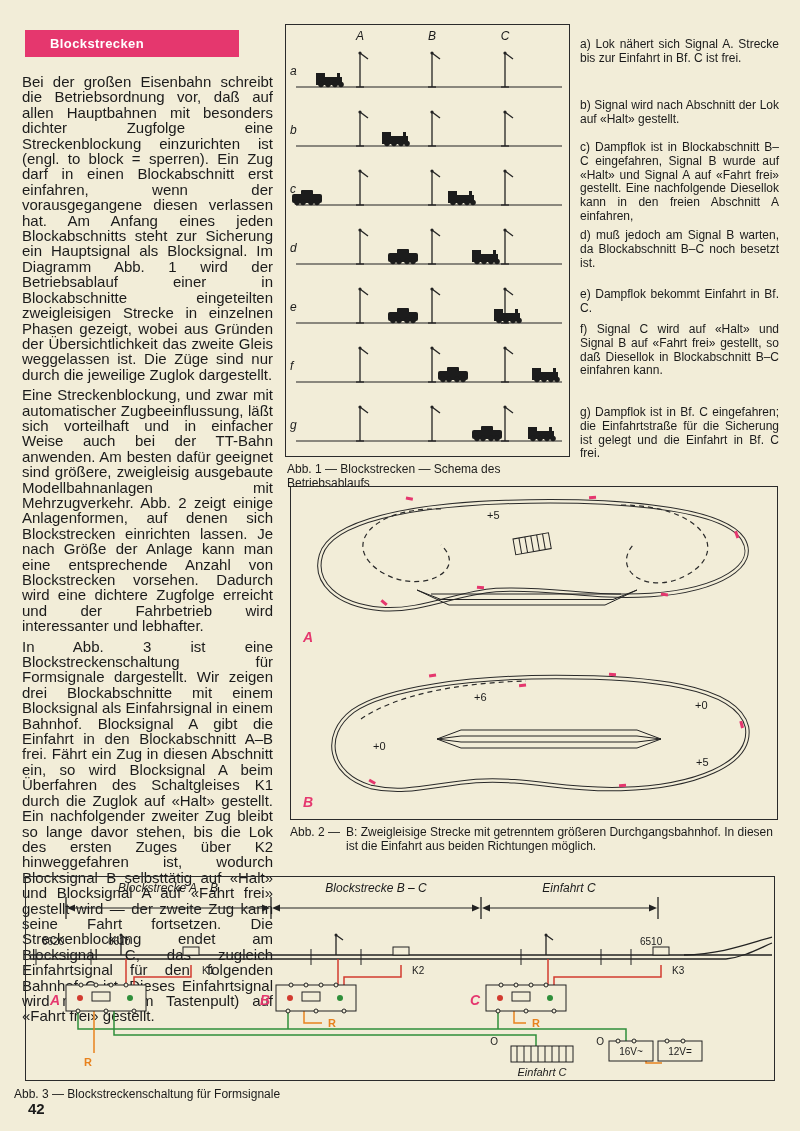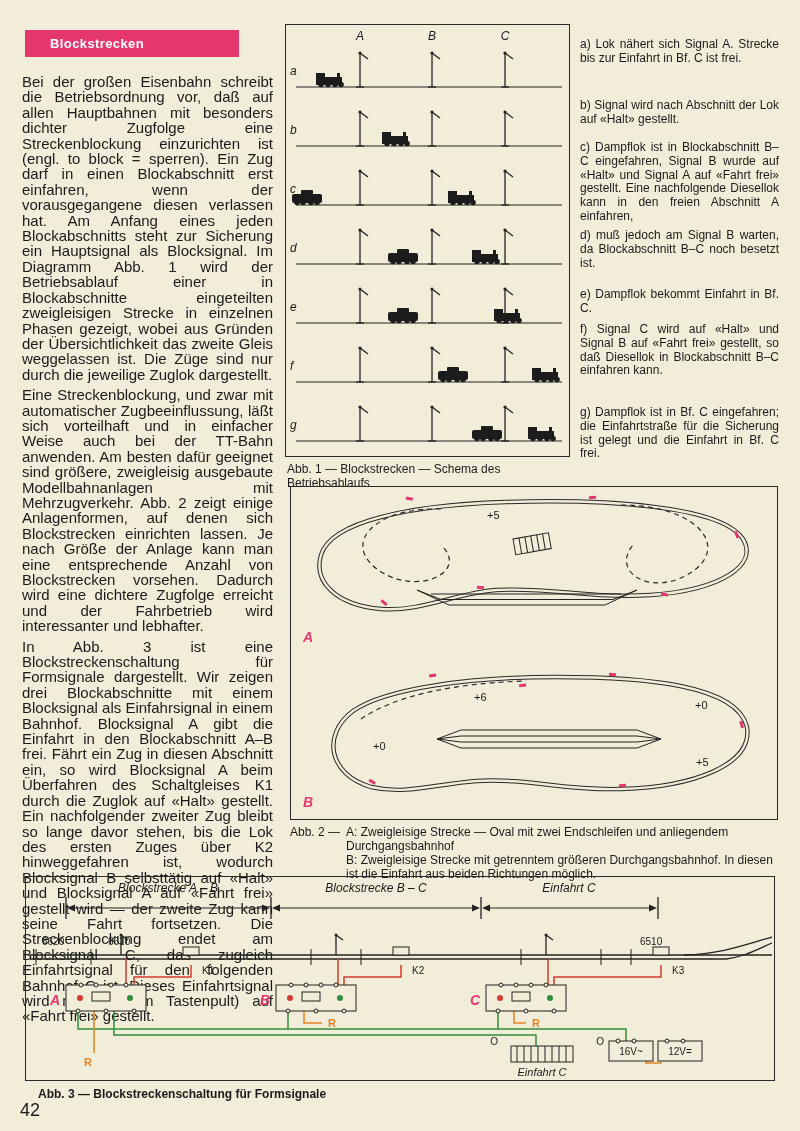--- a/index.html
+++ b/index.html
@@ -25,22 +25,22 @@
   }
   .figbox { position:absolute; border:1px solid #2b2b2b; }
   .fig1 { left:285px; top:24px; width:285px; height:433px; }
   .fig2 { left:290px; top:486px; width:488px; height:334px; }
   .fig3 { left:25px; top:876px; width:750px; height:205px; }
   .cap { position:absolute; font-size:12px; line-height:13.5px; color:#1b1b1b; }
   .fig1-cap { left:287px; top:463px; width:285px; }
   .fig2-cap { left:290px; top:826px; width:490px; }
   .fig2-cap .cap-prefix { position:absolute; left:0; top:0; }
   .fig2-cap .cap-line { margin-left:56px; margin-bottom:1px; }
-  .fig3-cap { left:38px; top:1088px; width:600px;font-weight:bold; }
-  .page-num { position:absolute; left:20px; top:1100px; font-size:18px; font-weight:400; }
+  .fig3-cap { left:14px; top:1088px; width:600px; }
+  .page-num { position:absolute; left:28px; top:1100px; font-size:15px; font-weight:700; }
 
   svg { display:block; }
   svg text { font-family:"Liberation Sans", sans-serif; fill:#1b1b1b; }
   .trk { stroke:#222; stroke-width:1.2; }
   .lnb { stroke:#222; stroke-width:1.3; fill:none; }
   .lnt { stroke:#222; stroke-width:1; fill:none; }
   .dbl-outer { stroke:#2a2a2a; stroke-width:4.4; fill:none; }
   .dbl-inner { stroke:#f2edd8; stroke-width:2.4; fill:none; }
   .dash { stroke:#2a2a2a; stroke-width:1.2; fill:none; stroke-dasharray:5 4; }
   .loco { fill:#1c1c1c; }
@@ -228,21 +228,20 @@
         <text class="t11" x="183" y="214">+6</text>
         <text class="t11" x="404" y="222">+0</text>
         <text class="t11" x="82" y="263">+0</text>
         <text class="t11" x="405" y="279">+5</text>
         <text class="mag" x="12" y="320">B</text>
       </g>
     </svg>
   </div>
   <div class="cap fig2-cap">
     <span class="cap-prefix">Abb. 2 —</span>
-    <p class="cap-line">A: Zweigleisige Strecke — Oval mit zwei Endschleifen und anliegendem Durchgangsbahnhof</p>
     <p class="cap-line">B: Zweigleisige Strecke mit getrenntem größeren Durchgangsbahnhof. In diesen ist die Einfahrt aus beiden Richtungen möglich.</p>
   </div>
 
   <div class="figbox fig3">
     <svg viewBox="0 0 748 203" width="748" height="203">
       <defs>
         <g id="sig3">
           <line x1="0" y1="0" x2="0" y2="-20" class="lnb"></line>
           <line x1="0" y1="-20" x2="7" y2="-15" class="lnb"></line>
           <circle cx="0" cy="-20" r="1.5" fill="#222"></circle>

